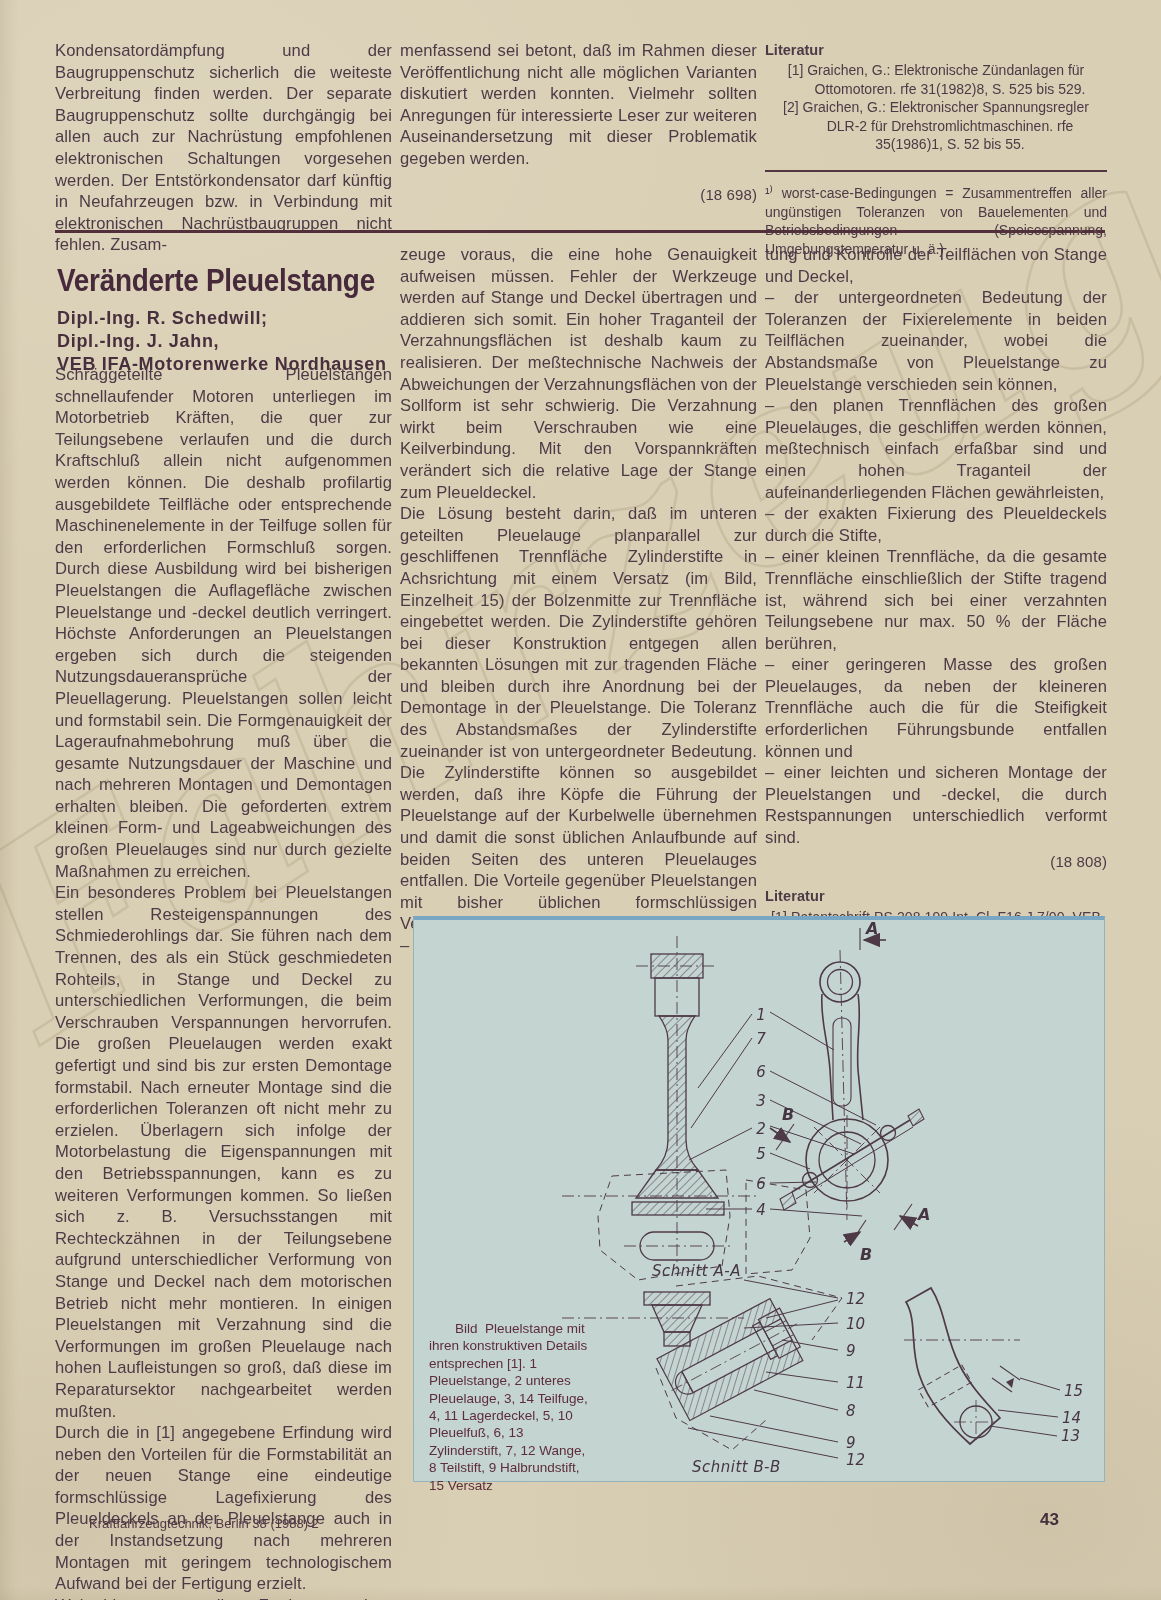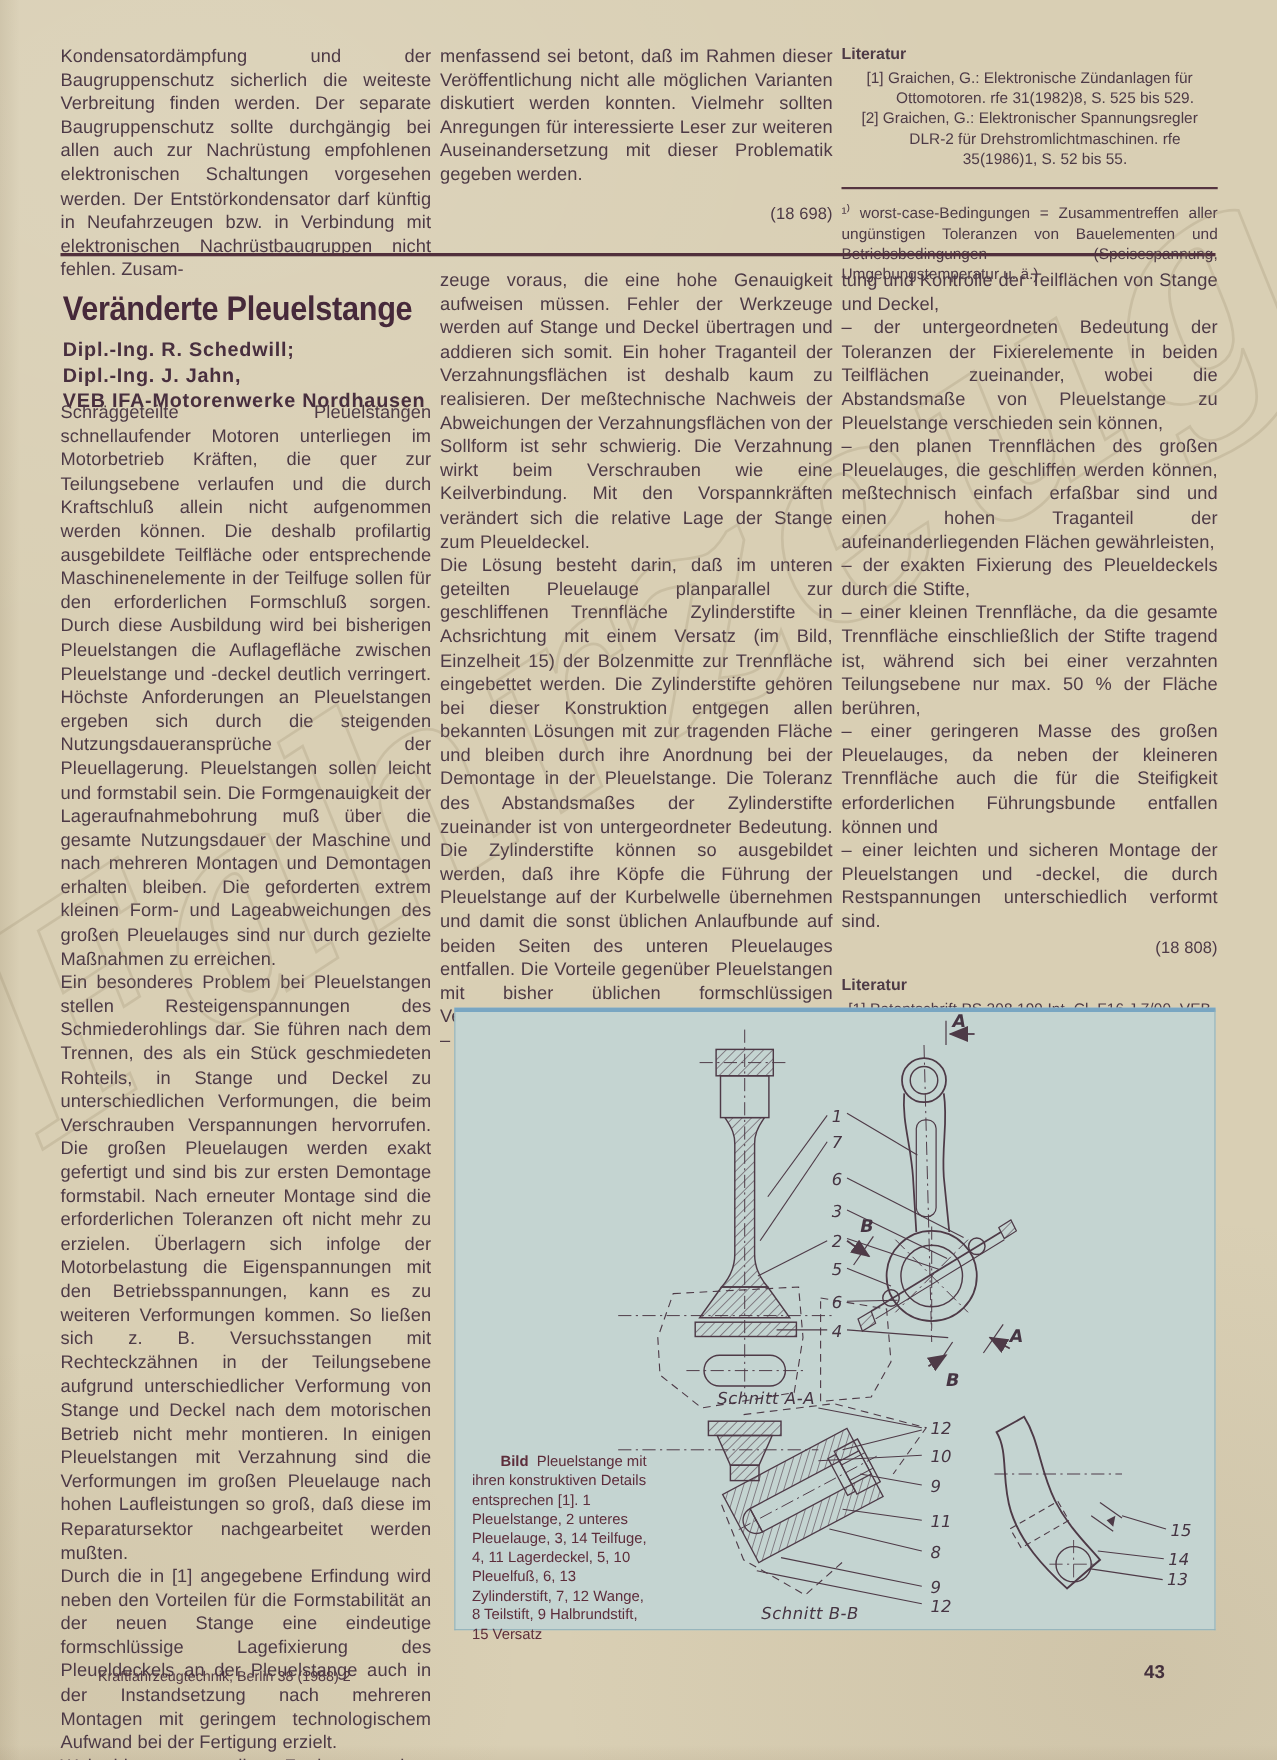--- a/index.html
+++ b/index.html
@@ -37,21 +37,21 @@
   .figure-panel{
     background:#c4d4d1;
     border:1.5px solid #93b2ba;
     border-top:4px solid #79a6c2;
     box-sizing:border-box;
   }
   .fig-caption{
     position:absolute;left:15px;top:400px;width:162px;
     font-size:13.5px;line-height:17.4px;color:#5d2d3b;text-align:left;
   }
-  .fig-caption b{font-weight:bold;padding-left:26px;}
+  .fig-caption b{font-weight:normal;padding-left:26px;}
   svg text{font:italic 15px "DejaVu Sans", sans-serif;fill:#463543;}
   svg text.arrowlbl{font:italic bold 16px "DejaVu Sans", sans-serif;}
   svg text.seclbl{font:italic 15px "DejaVu Sans", sans-serif;letter-spacing:0.5px;}
   .footer-left{font-size:13px;color:#503843;margin-left:34px;}
   .footer-page{font-size:17px;font-weight:bold;color:#44303c;}
   .watermark{
     position:absolute;left:-30px;top:790px;z-index:5;pointer-events:none;
     font-family:"DejaVu Serif", serif;font-style:italic;font-weight:bold;
     font-size:255px;white-space:nowrap;color:transparent;
     -webkit-text-stroke:2.5px rgba(150,134,104,0.55);

